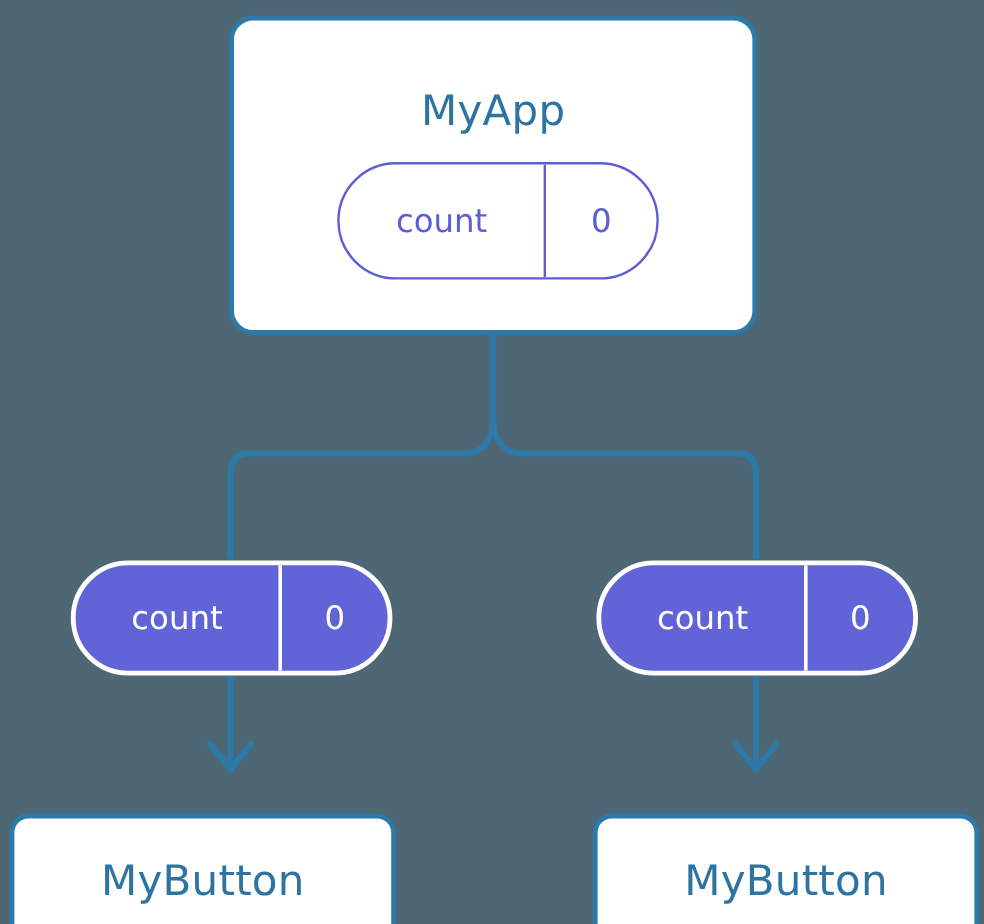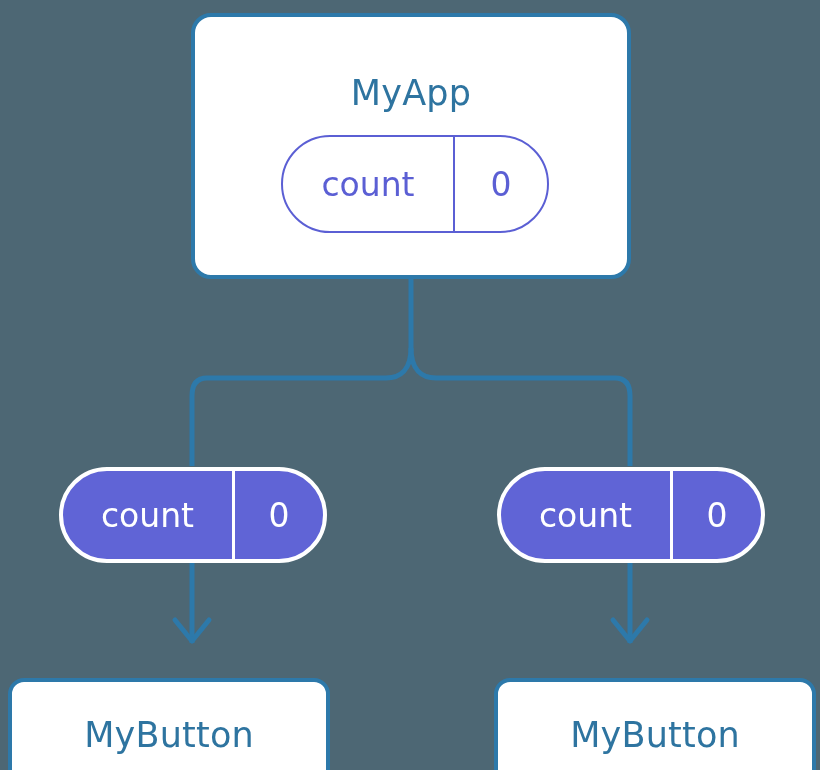--- a/index.html
+++ b/index.html
@@ -62,21 +62,21 @@
     align-items: stretch;
     box-sizing: border-box;
     border-radius: 999px;
     overflow: hidden;
   }
   .pill .pill-key,
   .pill .pill-val {
     display: flex;
     align-items: center;
     justify-content: center;
-    font-size: 33px;
+    font-size: 27px;
     line-height: 1;
     box-sizing: border-box;
   }
 
   
   .pill.outline {
     border: 2.5px solid #5b5fd4;
     background: #ffffff;
   }
   .pill.outline .pill-key {

